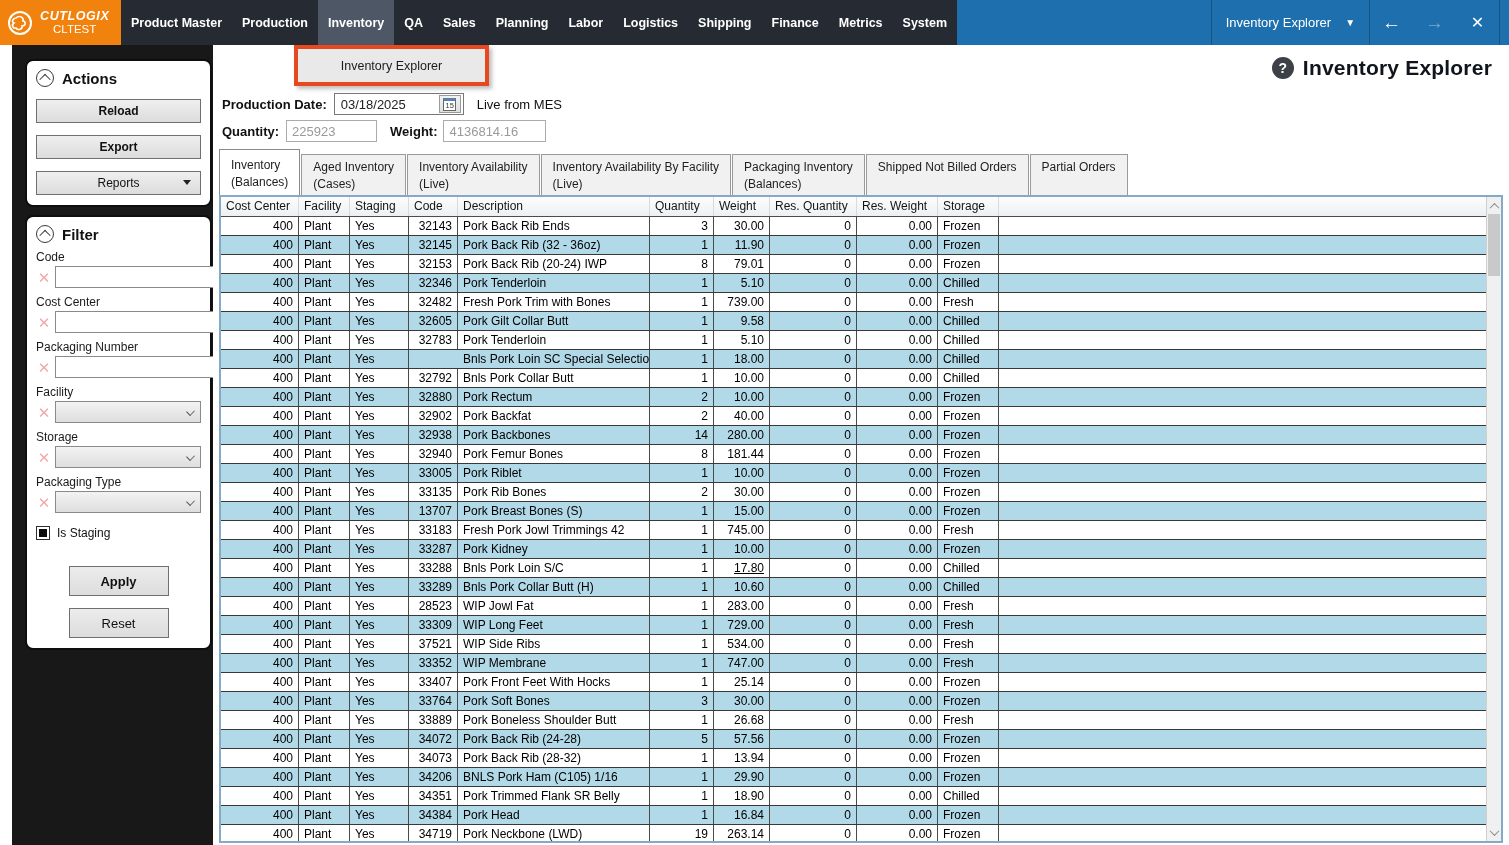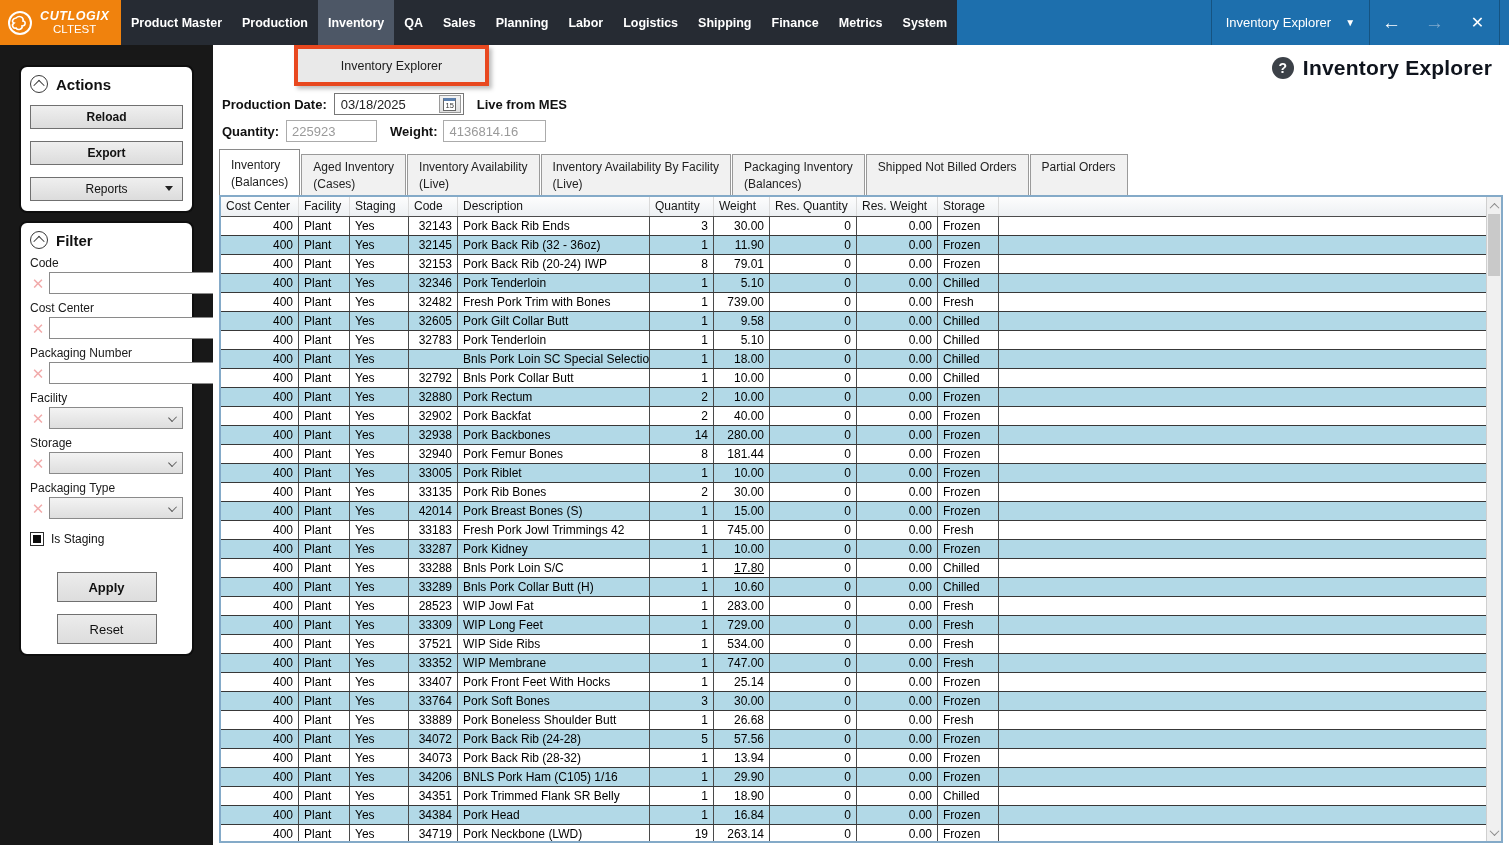--- a/index.html
+++ b/index.html
@@ -20,21 +20,21 @@
   .goto-input { width:232px; height:26px; margin-left:11px; border:1px solid #dfe5ea; border-radius:2px; font-size:13px; padding:0 8px; color:#333; background:#fff; font-family:"Liberation Sans",sans-serif; }
   .goto-input::placeholder { color:#9fb6c6; font-style:italic; }
   .vsep { width:1px; align-self:stretch; background:rgba(0,0,0,.25); }
   .screen-selector { color:#fff; font-size:13px; display:flex; align-items:center; gap:14px; padding:0 14px; min-width:146px; justify-content:center; }
   .screen-caret { font-size:10px; }
   .tb-btn { width:43px; text-align:center; color:#fff; font-size:19px; cursor:default; }
   .tb-btn.dim { color:#7fa9cd; }
   .star-btn { width:64px; text-align:center; color:#fff; font-size:21px; }
 
   
-  .sidebar { position:absolute; top:45px; left:0; width:213px; bottom:0; background:#181818; padding:18px; }
+  .sidebar { position:absolute; top:45px; left:12px; width:213px; bottom:0; background:#181818; padding:12px; }
   .panel { background:#fff; border:2px solid #0e0e0e; border-radius:8px; margin:2px 1px 8px 1px; padding:8px 9px 10px 9px; }
   .panel-header { display:flex; align-items:center; gap:8px; font-weight:bold; font-size:15px; color:#111; }
   .collapse-icon { width:18px; height:18px; border:1.5px solid #3a3a3a; border-radius:50%; flex:none; display:flex; align-items:center; justify-content:center; }
   .chev-up { width:8px; height:8px; border-left:1.8px solid #3a3a3a; border-top:1.8px solid #3a3a3a; transform:rotate(45deg) translate(1px,1px); }
   .act-btn { display:block; width:100%; height:24px; margin-top:12px; background:linear-gradient(#efefef,#dcdcdc); border:1px solid #707070; font-weight:bold; font-size:12px; color:#111; font-family:"Liberation Sans",sans-serif; }
   .act-btn.dd { font-weight:normal; position:relative; }
   .dd-caret { position:absolute; right:9px; top:8px; width:0; height:0; border-left:4px solid transparent; border-right:4px solid transparent; border-top:5px solid #222; }
   .f-label { font-size:12px; color:#1a1a1a; margin-top:7px; }
   .f-row { display:flex; align-items:center; gap:3px; margin-top:2px; }
   .clear-x { color:#f1aaaa; font-size:15px; width:16px; flex:none; text-align:center; line-height:1; }
@@ -54,21 +54,21 @@
   .menu-popup-label { font-size:12.5px; color:#1b1b1b; }
   .page-title { position:absolute; right:17px; top:11px; display:flex; align-items:center; gap:9px; }
   .help-icon { width:22px; height:22px; border-radius:50%; background:#3c4148; color:#fff; font-weight:bold; font-size:14px; display:flex; align-items:center; justify-content:center; }
   .title-text { font-size:21px; font-weight:bold; color:#0f141d; letter-spacing:.2px; }
   .prod-row { position:absolute; left:9px; top:48px; display:flex; align-items:center; font-size:13px; color:#111; }
   .blabel { font-weight:bold; white-space:nowrap; }
   .date-input { width:130px; height:22px; border:1px solid #777; margin-left:7px; display:flex; align-items:center; justify-content:space-between; padding:0 2px 0 6px; background:#fff; }
   .date-value { font-size:13px; color:#222; }
   .cal-btn { width:22px; height:18px; background:linear-gradient(#f2f2f2,#e0e0e0); border:1px solid #9a9a9a; display:flex; align-items:center; justify-content:center; }
   .cal-glyph { width:13px; height:13px; border:1px solid #666; border-top:3px solid #5b7fae; font-size:7.5px; color:#333; display:flex; align-items:center; justify-content:center; background:#fff; }
-  .live-label { font-weight:bold; margin-left:13px; }
+  .live-label { font-weight:normal; margin-left:13px; }
   .qty-row { position:absolute; left:9px; top:75px; display:flex; align-items:center; font-size:13px; color:#111; }
   .ro-input { height:22px; border:1px solid #ababab; color:#9a9a9a; font-size:13px; padding:0 5px; margin-left:7px; background:#fff; font-family:"Liberation Sans",sans-serif; }
   .ro-input.w1 { width:91px; }
   .ro-input.w2 { width:103px; margin-left:6px; }
   .wlabel { margin-left:13px; }
 
   
   .tabs { position:absolute; left:6px; top:103px; right:6px; height:47px; display:flex; align-items:flex-end; }
   .tab { border:1px solid #9a9a9a; border-bottom:none; background:#f1f1f1; height:41px; padding:4px 11px 0 11px; font-size:12px; color:#1e1e1e; line-height:1.4; margin-right:1px; white-space:nowrap; }
   .tab.active { background:#fff; height:46px; padding-top:7px; position:relative; z-index:2; border-color:#8a8a8a; }
@@ -477,21 +477,21 @@
           <div class="cell num" style="width: 56px;">30.00</div>
           <div class="cell num" style="width: 87px;">0</div>
           <div class="cell num" style="width: 81px;">0.00</div>
           <div class="cell" style="width: 61px;">Frozen</div>
           <div class="cell filler"></div>
         </div>
         <div class="row blue">
           <div class="cell num" style="width: 78px;">400</div>
           <div class="cell" style="width: 51px;">Plant</div>
           <div class="cell" style="width: 59px;">Yes</div>
-          <div class="cell num" style="width: 49px;">42014</div>
+          <div class="cell num" style="width: 49px;">13707</div>
           <div class="cell" style="width: 192px;">Pork Breast Bones (S)</div>
           <div class="cell num" style="width: 64px;">1</div>
           <div class="cell num" style="width: 56px;">15.00</div>
           <div class="cell num" style="width: 87px;">0</div>
           <div class="cell num" style="width: 81px;">0.00</div>
           <div class="cell" style="width: 61px;">Frozen</div>
           <div class="cell filler"></div>
         </div>
         <div class="row">
           <div class="cell num" style="width: 78px;">400</div>

